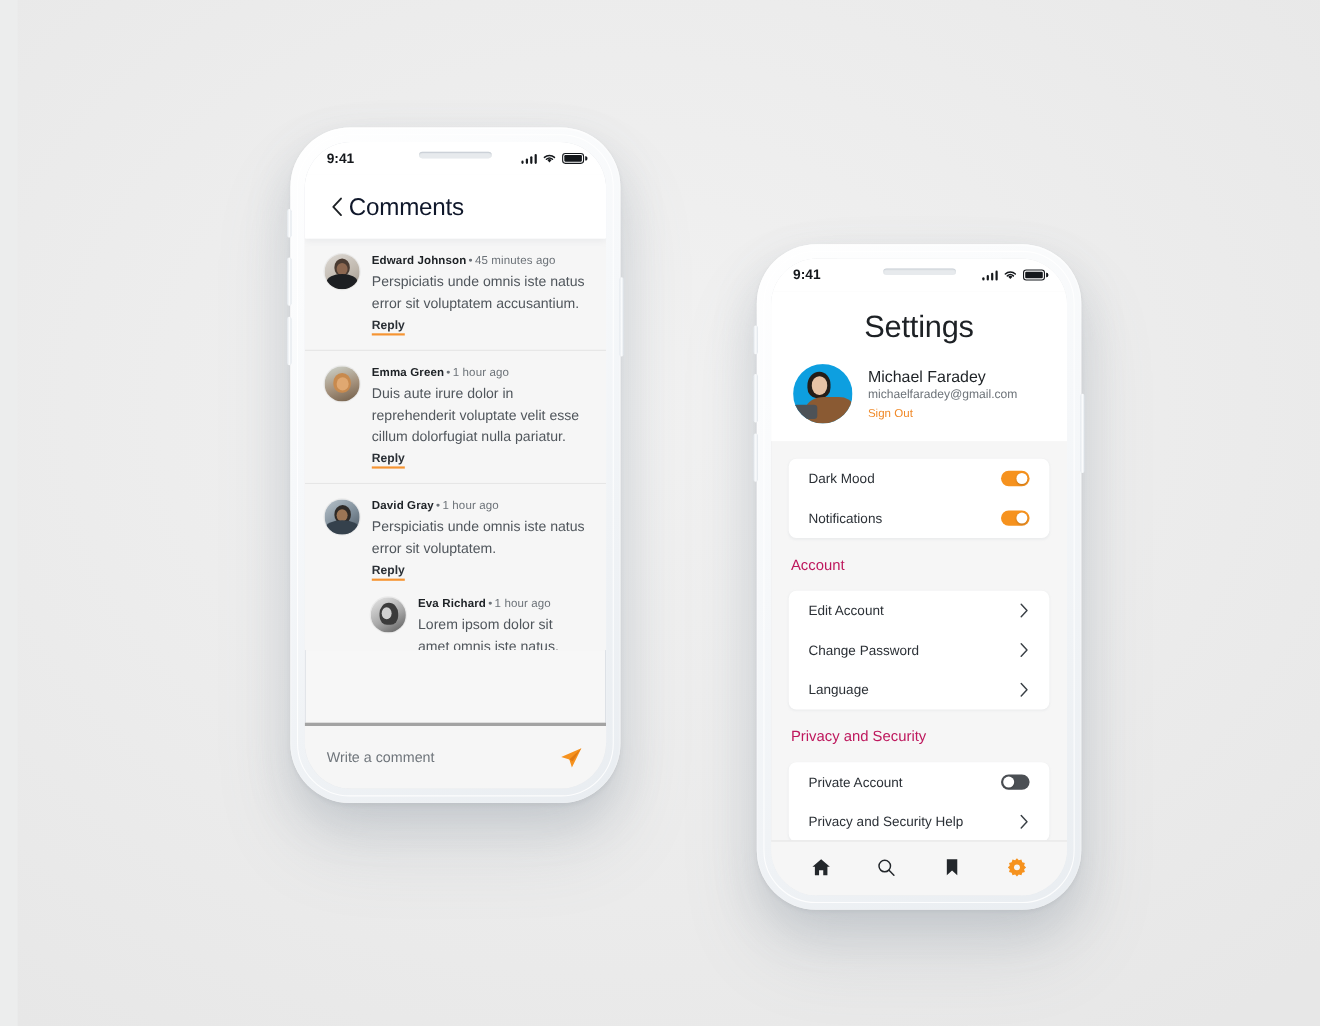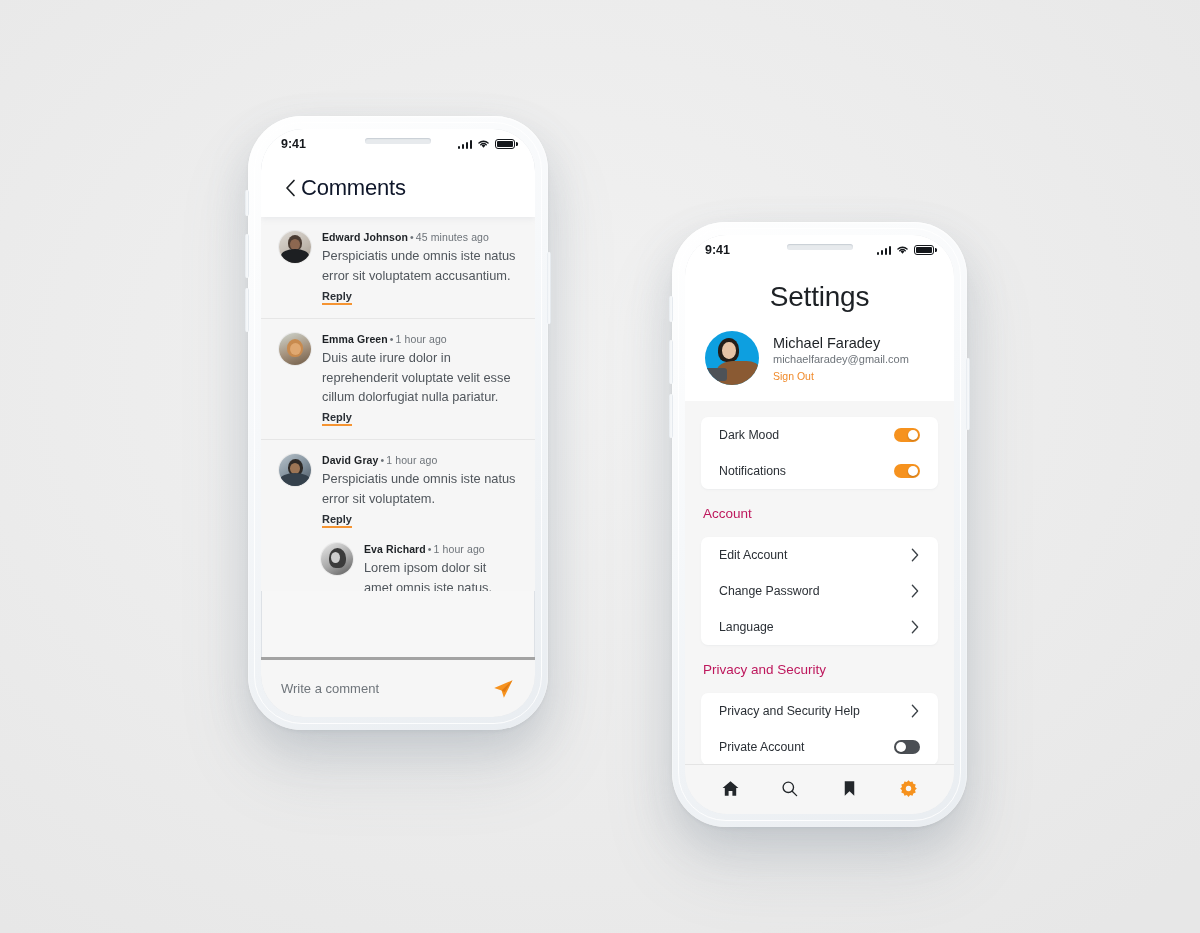--- a/index.html
+++ b/index.html
@@ -11,20 +11,21 @@
     font-family: "Liberation Sans", sans-serif;
     overflow: hidden;
     position: relative;
   }
 
   .scene {
     position: absolute;
     inset: 0;
     background:
       radial-gradient(ellipse 900px 700px at 46% 40%, #f2f2f2 0%, #ececec 55%, #e7e7e7 100%);
+    margin-left: 16px;
   }
 
   
   .phone {
     position: absolute;
     border-radius: 54px;
     background: linear-gradient(145deg, #ffffff 0%, #f6f8fa 40%, #e9edf1 100%);
     padding: 13px;
     box-shadow:
       0 2px 3px rgba(120,130,140,0.10),
@@ -512,30 +513,30 @@
               <span>Language</span>
               <svg class="chev" viewBox="0 0 10 16">
                   <path d="M2 1.5 L8 8 L2 14.5" stroke="#3a4046" stroke-width="1.5" fill="none" stroke-linecap="round" stroke-linejoin="round"></path>
                 </svg>
             </div>
           </div>
 
           <div class="st-section-title">Privacy and Security</div>
           <div class="st-card">
             <div class="st-row">
+              <span>Private Account</span>
+              <span class="toggle off">
+                  <span class="knob"></span>
+                </span>
+            </div>
+            <div class="st-row">
               <span>Privacy and Security Help</span>
               <svg class="chev" viewBox="0 0 10 16">
                   <path d="M2 1.5 L8 8 L2 14.5" stroke="#3a4046" stroke-width="1.5" fill="none" stroke-linecap="round" stroke-linejoin="round"></path>
                 </svg>
-            </div>
-            <div class="st-row">
-              <span>Private Account</span>
-              <span class="toggle off">
-                  <span class="knob"></span>
-                </span>
             </div>
           </div>
 
         </div>
 
         <div class="st-tabbar">
           <svg class="tab-ic" viewBox="0 0 24 24">
             <path d="M12 2.8 L22 11.4 H19.2 V21.2 H14.4 V15.2 H9.6 V21.2 H4.8 V11.4 H2 Z" fill="#23272b"></path>
           </svg>
           <svg class="tab-ic" viewBox="0 0 24 24">

